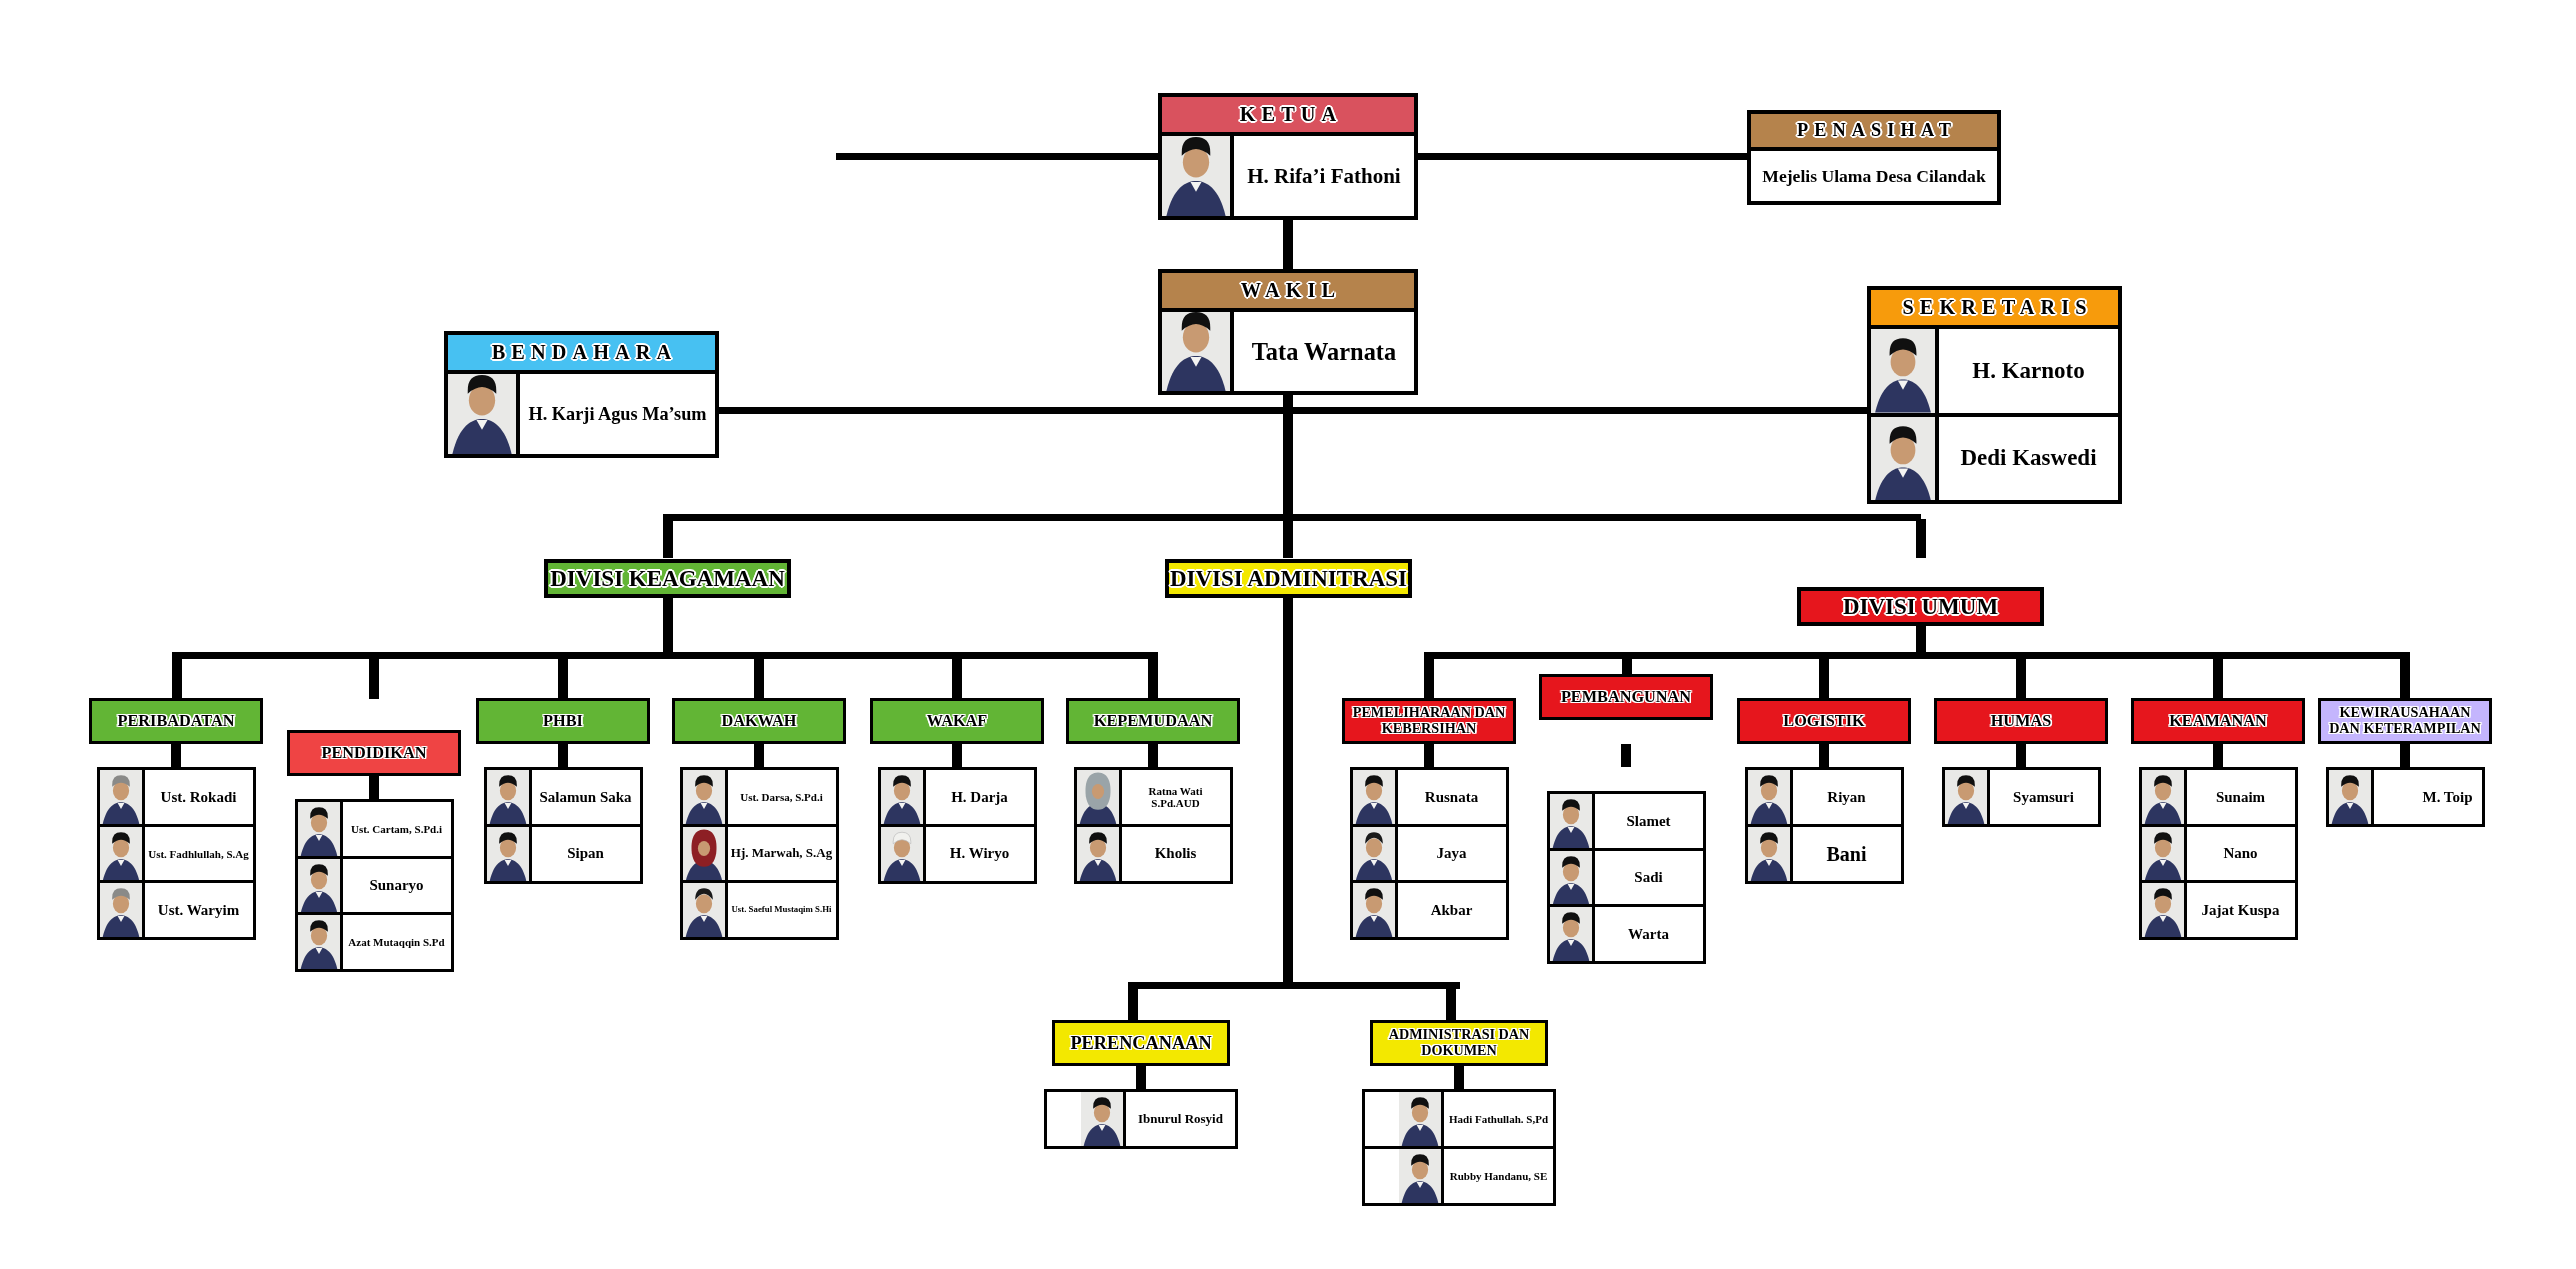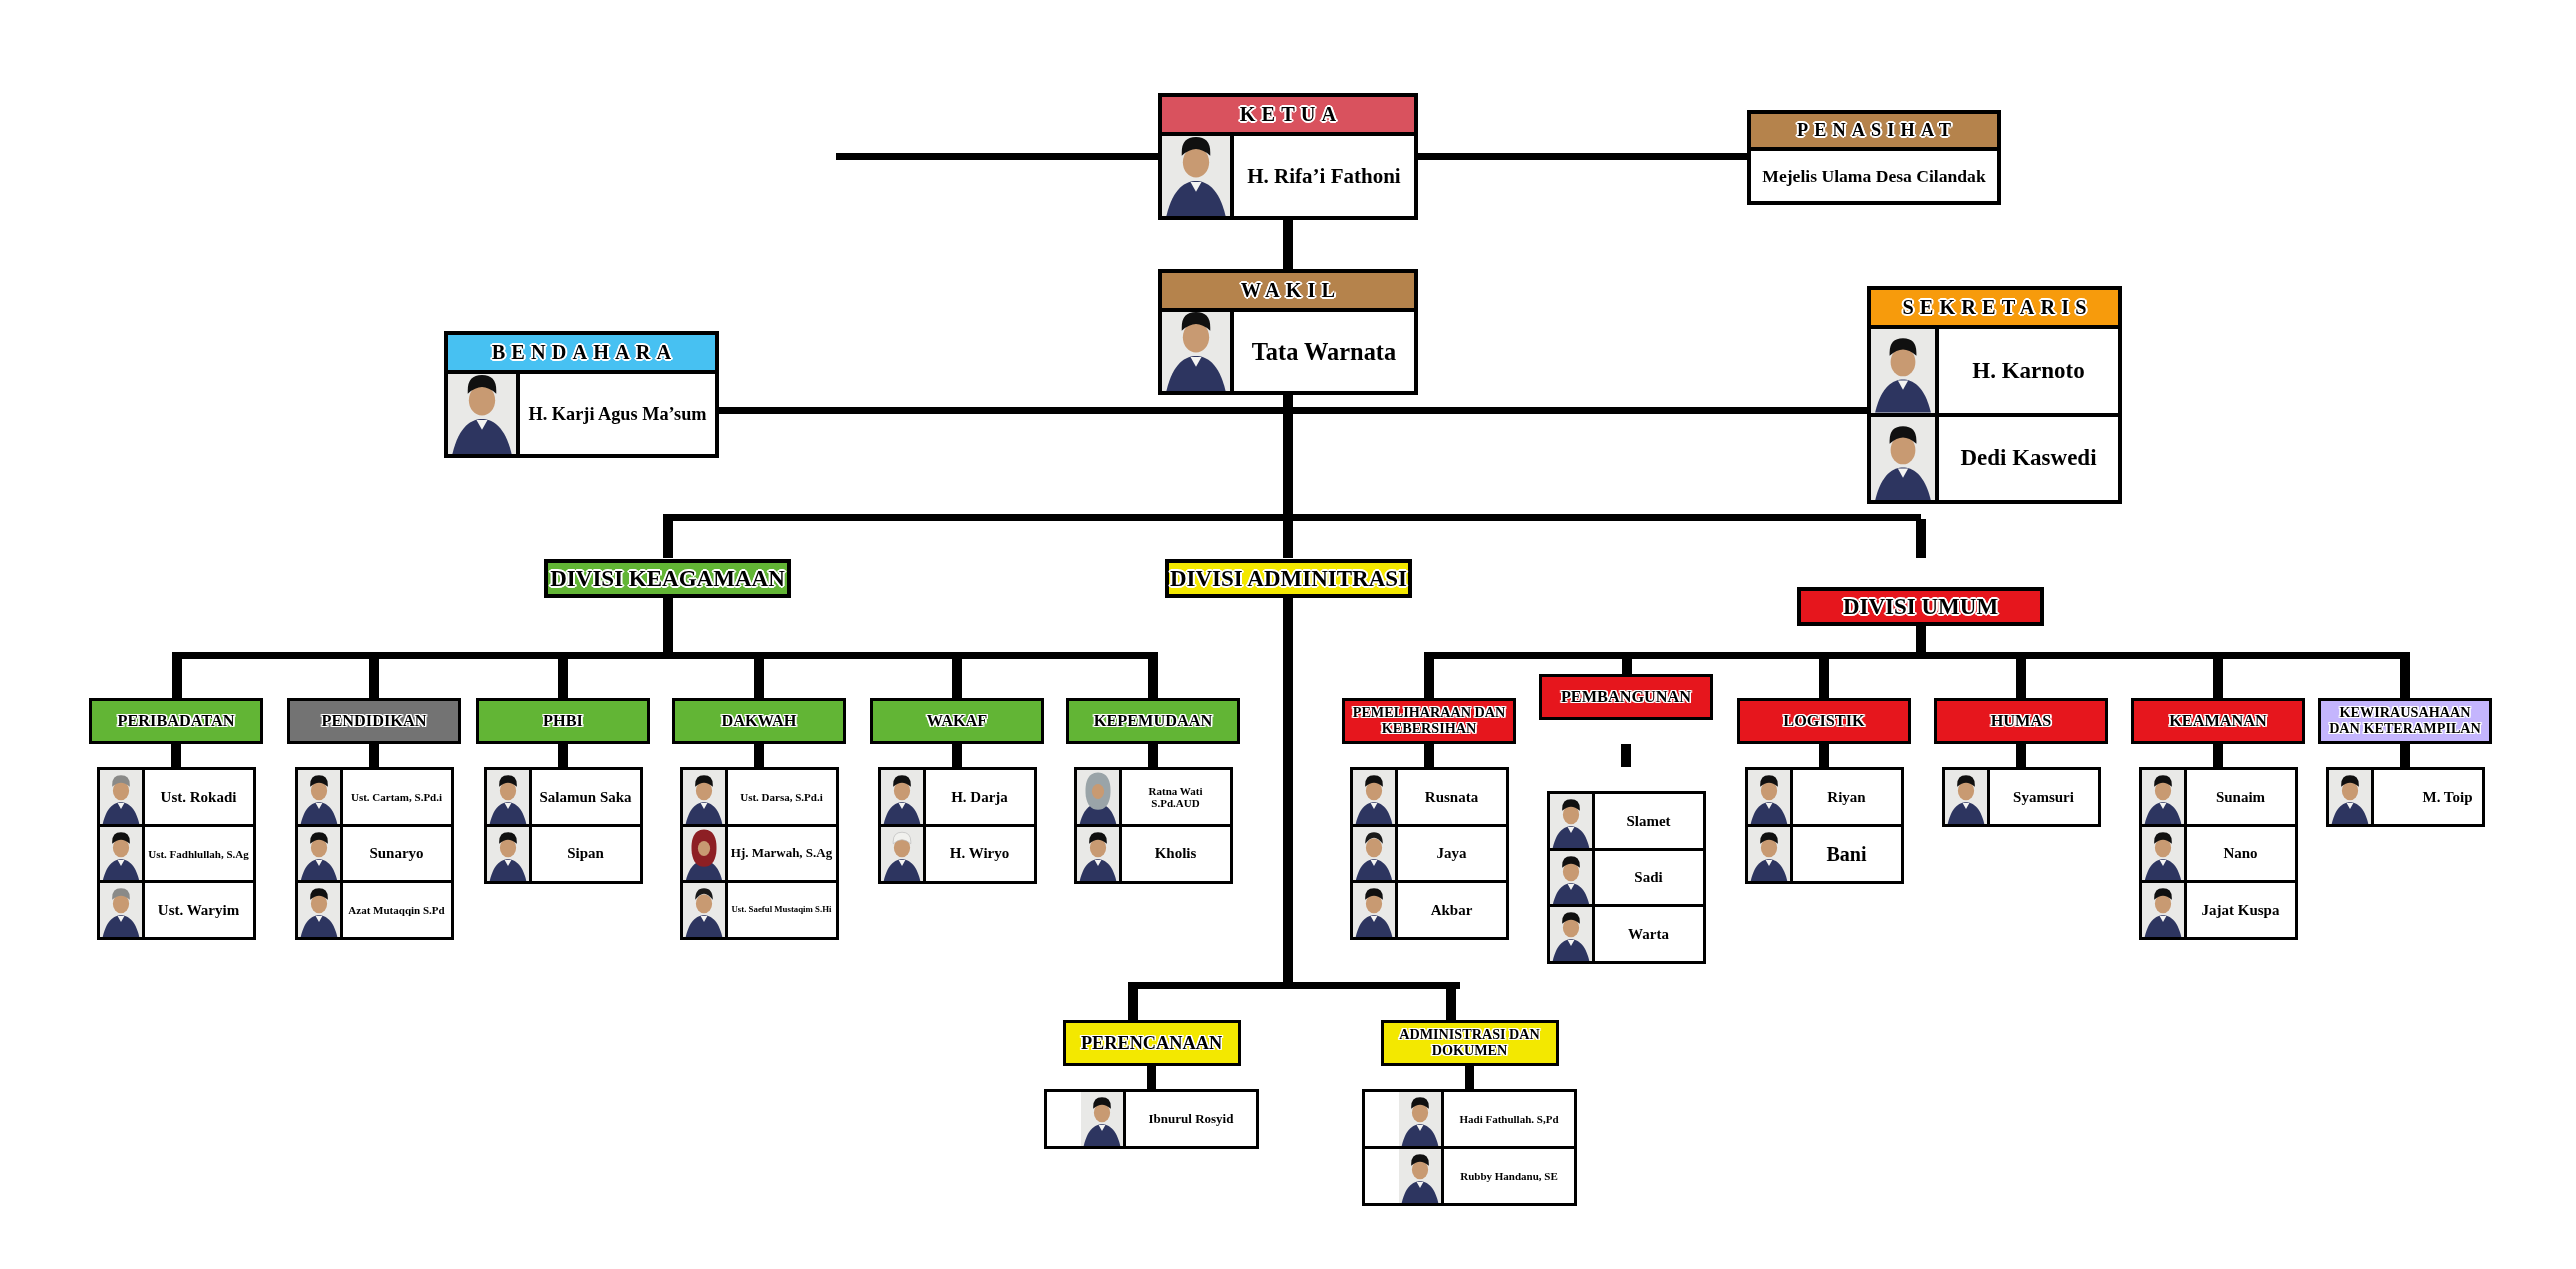--- a/index.html
+++ b/index.html
@@ -37,21 +37,21 @@
   .unit-stub{width:9.5px;height:23px;background:#000;}
   .members{display:flex;flex-direction:column;}
   .member{width:159px;height:60px;border:3.4px solid #000;background:#fff;box-sizing:border-box;
           display:flex;}
   .member + .member{margin-top:-3.4px;}
   .m-photo{width:42px;flex:none;border-right:3.4px solid #000;background:#e9e9e7;overflow:hidden;}
   .m-photo svg{display:block;width:100%;height:100%;}
   .m-name{flex:1;display:flex;align-items:center;justify-content:center;text-align:center;
           font-weight:bold;color:#000;padding:0 2px;line-height:1.1;}
   .unit.wide .unit-head{width:178px;}
-  .unit.wide .member{width:215px;padding-left:34px;}
+  .unit.wide .member{width:194px;padding-left:34px;}
 </style>
 </head>
 <body>
 
 <div class="canvas">
 
   <div class="obox" style="left:1158px;top:93px;width:260px;height:127px">
     <div class="ohead" style="background: rgb(217, 82, 94);">
       <span>KETUA</span>
     </div>
@@ -193,21 +193,21 @@
               <path d="M4,83 C10,57 22,51 31,51 C40,51 52,57 58,83 Z" fill="#2d3560"></path>
               <path d="M26,52 L31,61 L36,52 Z" fill="#f4f4f2"></path>
               <path d="M18,25 Q18,11 31,11 Q44,11 44,25 L44,28 Q37,22 31,22 Q25,22 18,28 Z" fill="#8a8a88"></path>
             </svg>
           </div>
       <div class="m-name" style="font-size: 15px;">Ust. Waryim</div>
     </div>
       </div>
     </div>
     <div class="unit" style="left: 287px; top: 698px;">
-      <div class="unit-head" style="background: #737373;">
+      <div class="unit-head" style="background: #ef4444; margin-top: 32px;">
         <span class="unit-label" style="font-size: 16.3px;">PENDIDIKAN</span>
       </div>
       <div class="unit-stub"></div>
       <div class="members">
         <div class="member">
       <div class="m-photo">
             <svg viewBox="0 0 62 83" preserveAspectRatio="xMidYMax slice">
               <rect width="62" height="83" fill="#e9e9e7"></rect>
               <ellipse cx="31" cy="34" rx="12" ry="14" fill="#c89a72"></ellipse>
               <path d="M4,83 C10,57 22,51 31,51 C40,51 52,57 58,83 Z" fill="#2d3560"></path>

